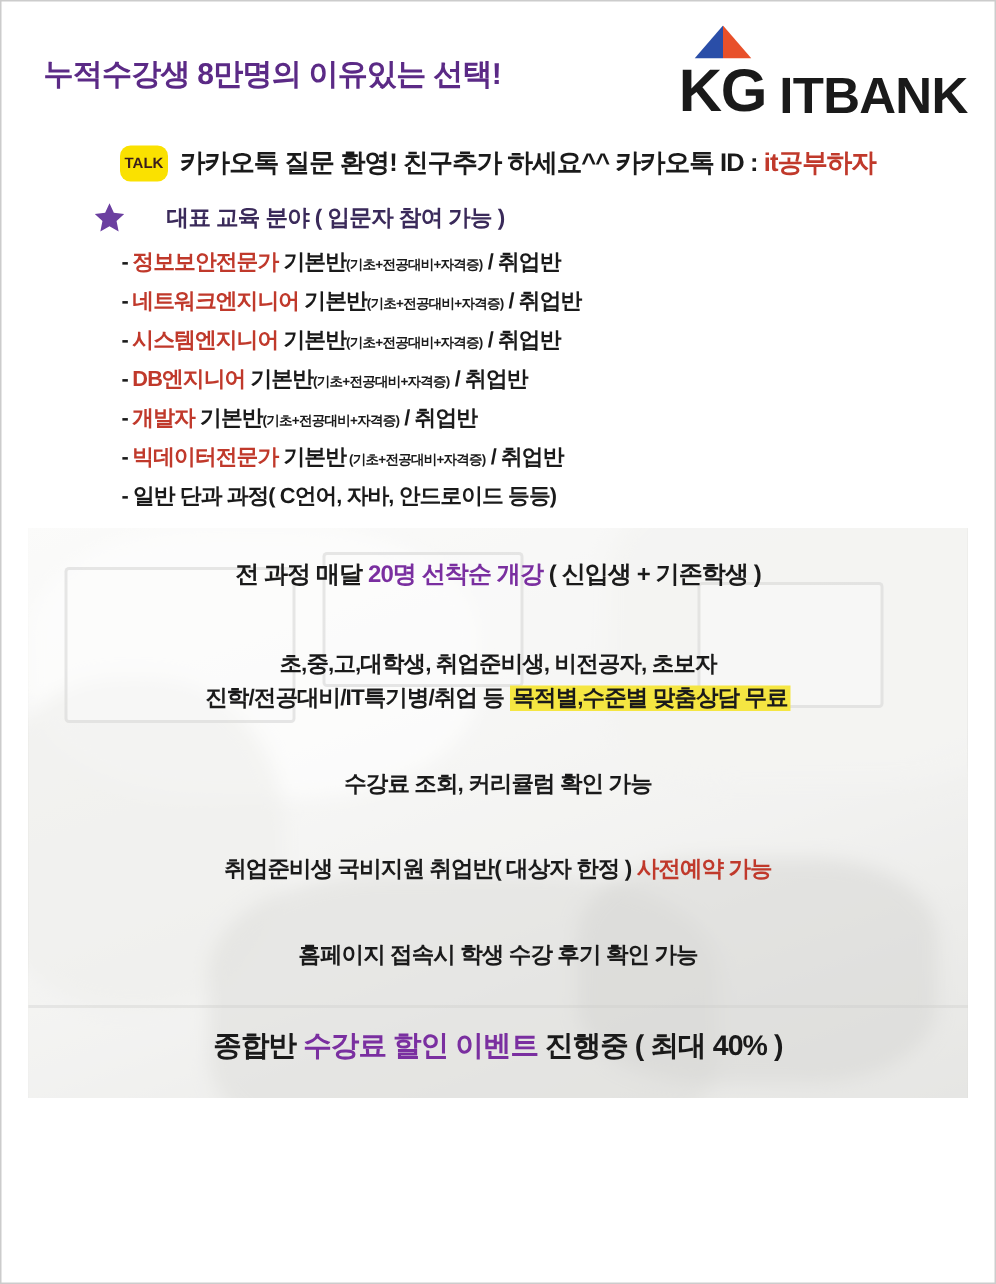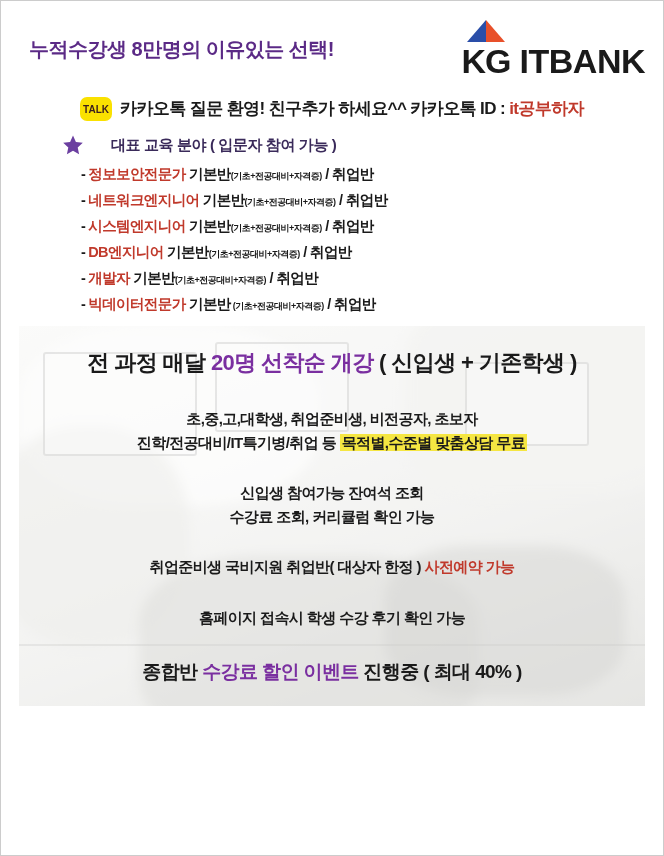--- a/index.html
+++ b/index.html
@@ -47,21 +47,21 @@
     display: flex;
     flex-direction: column;
     align-items: center;
   }
   .brand-mark {
     width: 38px;
     height: 22px;
     margin-bottom: 2px;
   }
   .brand-kg {
-    font-size: 34px;
+    font-size: 40px;
     font-weight: bold;
     color: #1a1a1a;
     line-height: 1;
     letter-spacing: -1px;
   }
   .brand-itbank {
     font-size: 34px;
     font-weight: bold;
     color: #1a1a1a;
     line-height: 1;
@@ -223,21 +223,21 @@
     padding: 20px 10px;
     box-sizing: border-box;
     display: flex;
     flex-direction: column;
     align-items: center;
     justify-content: space-between;
     text-align: center;
   }
   .pc-row {
     width: 100%;
-    font-size: 22px;
+    font-size: 16px;
     color: #1a1a1a;
     font-weight: bold;
     letter-spacing: -0.6px;
     line-height: 1.55;
   }
   .pc-row.small {
     font-size: 15px;
   }
   .hl-purple { color: #7a2fa0; }
   .hl-red { color: #c0392b; }
@@ -297,20 +297,21 @@
     </div>
     <div class="course-item">
       <span class="dash">-</span><span class="name">DB엔지니어</span><span> 기본반</span><span class="small">(기초+전공대비+자격증)</span><span> / 취업반</span>
     </div>
     <div class="course-item">
       <span class="dash">-</span><span class="name">개발자</span><span> 기본반</span><span class="small">(기초+전공대비+자격증)</span><span> / 취업반</span>
     </div>
     <div class="course-item">
       <span class="dash">-</span><span class="name">빅데이터전문가</span><span> 기본반</span><span class="small"> (기초+전공대비+자격증)</span><span> / 취업반</span>
     </div>
+    <div class="course-item plain">- 일반 단과 과정( C언어, 자바, 안드로이드 등등)</div>
   </div>
 
   <div class="photo-panel">
     <div class="photo-bg">
       <div class="blob b1"></div>
       <div class="blob b2"></div>
       <div class="blob b5"></div>
       <div class="blob b3"></div>
       <div class="blob b4"></div>
       <div class="monitor m1"></div>
@@ -327,21 +328,20 @@
       </div>
 
       <div class="pc-row small">
         <div>초,중,고,대학생, 취업준비생, 비전공자, 초보자</div>
         <div>
           <span>진학/전공대비/IT특기병/취업 등 </span><span class="hl-yellow">목적별,수준별 맞춤상담 무료</span>
         </div>
       </div>
 
       <div class="pc-row small">
-        <div>신입생 참여가능 잔여석 조회</div>
         <div>수강료 조회, 커리큘럼 확인 가능</div>
       </div>
 
       <div class="pc-row small">
         <span>취업준비생 국비지원 취업반( 대상자 한정 ) </span><span class="hl-red">사전예약 가능</span>
       </div>
 
       <div class="pc-row small">홈페이지 접속시 학생 수강 후기 확인 가능</div>
 
       <div class="pc-row big">

